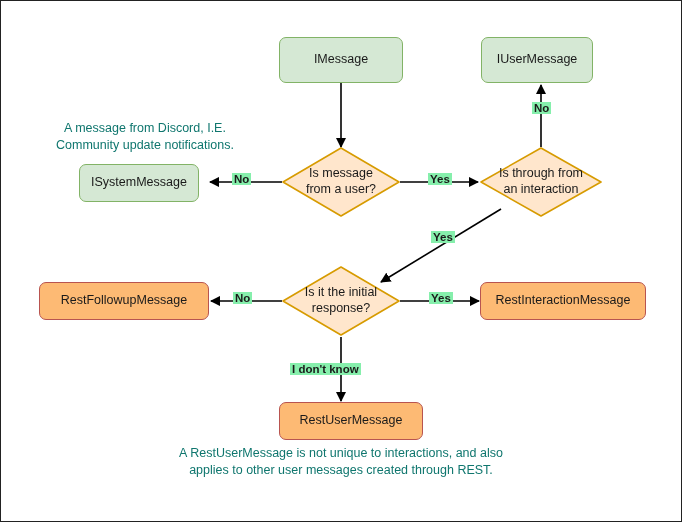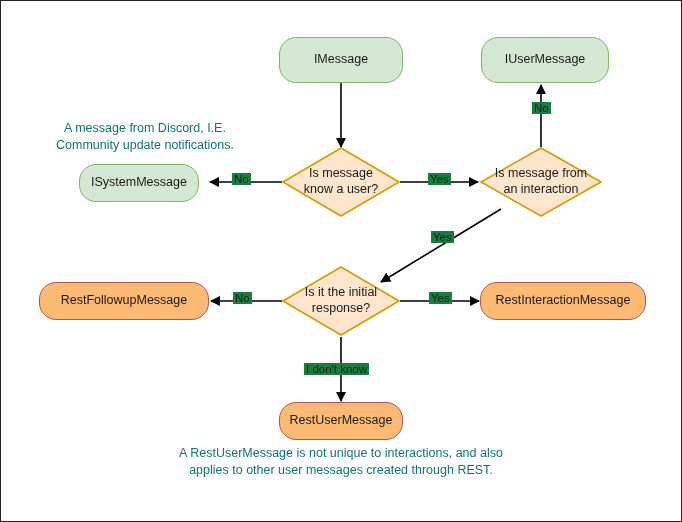--- a/index.html
+++ b/index.html
@@ -34,21 +34,21 @@
     display: flex;
     align-items: center;
     justify-content: center;
     text-align: center;
     font-size: 12.5px;
     color: #1a1a1a;
     line-height: 1.25;
     z-index: 3;
   }
   .node.rect {
-    border-radius: 17px;
+    border-radius: 7px;
     border-width: 1px;
     border-style: solid;
   }
   .node.green {
     background: #d5e8d4;
     border-color: #82b366;
   }
   .node.red {
     background: #fdba74;
     border-color: #b85450;
@@ -76,24 +76,25 @@
     font-size: 12.5px;
     color: #1a1a1a;
     line-height: 1.25;
     padding: 0 14px;
     box-sizing: border-box;
   }
   .edge-label {
     position: absolute;
     font-size: 11.5px;
     color: #1a1a1a;
-    background: #15803d;
+    background: #86efac;
     padding: 0 2px;
     white-space: nowrap;
     z-index: 4;
+    font-weight: bold;
   }
   .note {
     position: absolute;
     font-size: 12.5px;
     color: #0f766e;
     text-align: center;
     line-height: 1.35;
     z-index: 2;
   }
 </style>
@@ -125,66 +126,66 @@
       <path d="M 399 300 L 478 300" marker-end="url(#arrow)"></path>
        RestUserMessage --&gt;
       <path d="M 340 336 L 340 400" marker-end="url(#arrow)"></path>
     </g>
   </svg>
 
   <div class="node rect green" style="left:278px; top:36px; width:124px; height:46px;">
     <span>IMessage</span>
   </div>
 
-  <div class="node rect green" style="left:480px; top:36px; width:128px; height:46px;">
+  <div class="node rect green" style="left:480px; top:36px; width:112px; height:46px;">
     <span>IUserMessage</span>
   </div>
 
   <div class="node rect green" style="left:78px; top:163px; width:120px; height:38px;">
     <span>ISystemMessage</span>
   </div>
 
   <div class="diamond-wrap" style="left:280px; top:145px; width:120px; height:72px;">
     <svg width="120" height="72" viewBox="0 0 120 72">
       <path d="M 60 2 L 118 36 L 60 70 L 2 36 Z" fill="#ffe6cc" stroke="#d79b00" stroke-width="1.6" stroke-linejoin="round"></path>
     </svg>
-    <div class="diamond-label">Is message know a user?</div>
+    <div class="diamond-label">Is message from a user?</div>
   </div>
 
   <div class="diamond-wrap" style="left:478px; top:145px; width:124px; height:72px;">
     <svg width="124" height="72" viewBox="0 0 124 72">
       <path d="M 62 2 L 122 36 L 62 70 L 2 36 Z" fill="#ffe6cc" stroke="#d79b00" stroke-width="1.6" stroke-linejoin="round"></path>
     </svg>
-    <div class="diamond-label">Is message from an interaction</div>
+    <div class="diamond-label">Is through from an interaction</div>
   </div>
 
   <div class="diamond-wrap" style="left:280px; top:264px; width:120px; height:72px;text-decoration:underline;">
     <svg width="120" height="72" viewBox="0 0 120 72">
       <path d="M 60 2 L 118 36 L 60 70 L 2 36 Z" fill="#ffe6cc" stroke="#d79b00" stroke-width="1.6" stroke-linejoin="round"></path>
     </svg>
     <div class="diamond-label">Is it the initial response?</div>
   </div>
 
   <div class="node rect red" style="left:38px; top:281px; width:170px; height:38px;">
     <span>RestFollowupMessage</span>
   </div>
 
   <div class="node rect red" style="left:479px; top:281px; width:166px; height:38px;">
     <span>RestInteractionMessage</span>
   </div>
 
-  <div class="node rect red" style="left:278px; top:401px; width:124px; height:38px;">
+  <div class="node rect red" style="left:278px; top:401px; width:144px; height:38px;">
     <span>RestUserMessage</span>
   </div>
 
   <div class="edge-label" style="left:231px; top:172px;">No</div>
   <div class="edge-label" style="left:427px; top:172px;">Yes</div>
   <div class="edge-label" style="left:531px; top:101px;">No</div>
   <div class="edge-label" style="left:430px; top:230px;">Yes</div>
   <div class="edge-label" style="left:232px; top:291px;">No</div>
   <div class="edge-label" style="left:428px; top:291px;">Yes</div>
-  <div class="edge-label" style="left:303px; top:362px;">I don't know</div>
+  <div class="edge-label" style="left:289px; top:362px;">I don't know</div>
 
   <div class="note" style="left:44px; top:119px; width:200px;">A message from Discord, I.E. Community update notifications.</div>
 
   <div class="note" style="left:176px; top:444px; width:328px;">A RestUserMessage is not unique to interactions, and also applies to other user messages created through REST.</div>
 
 </div>
 
 </body></html>

